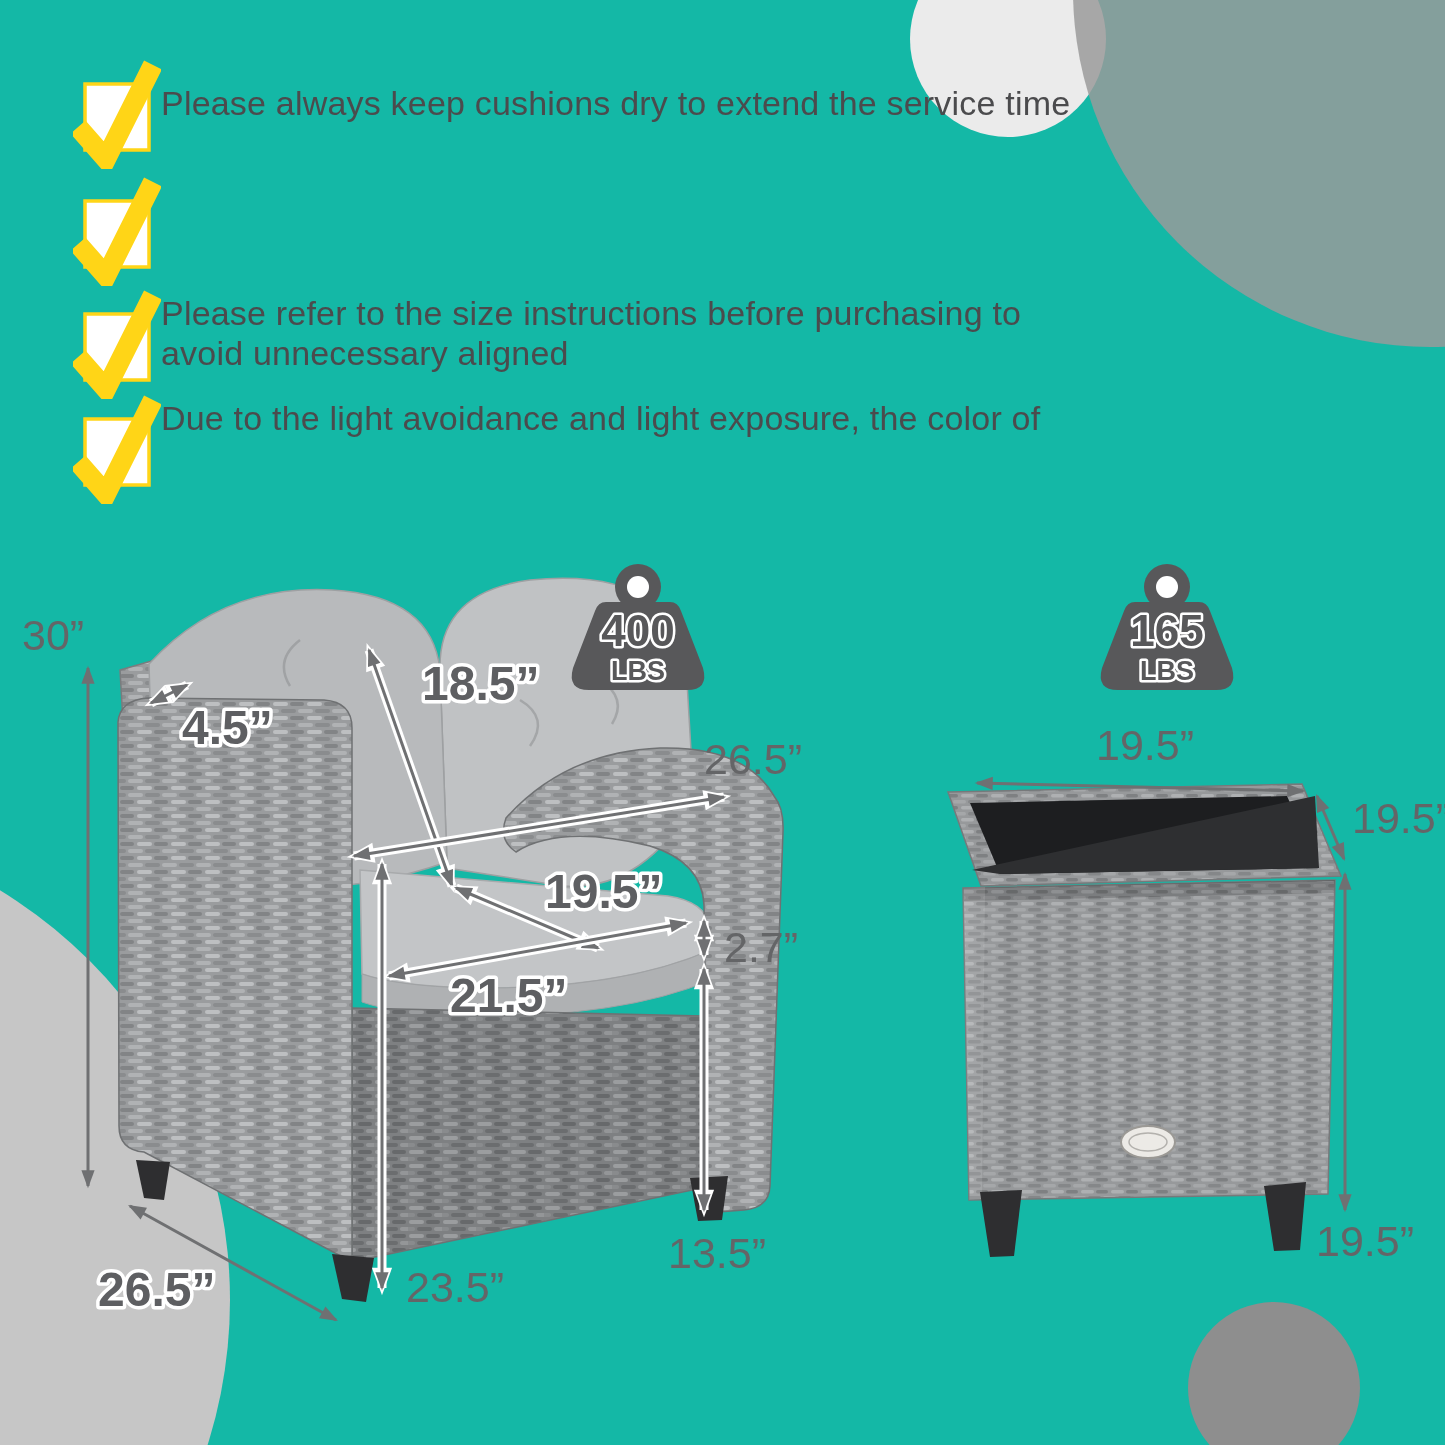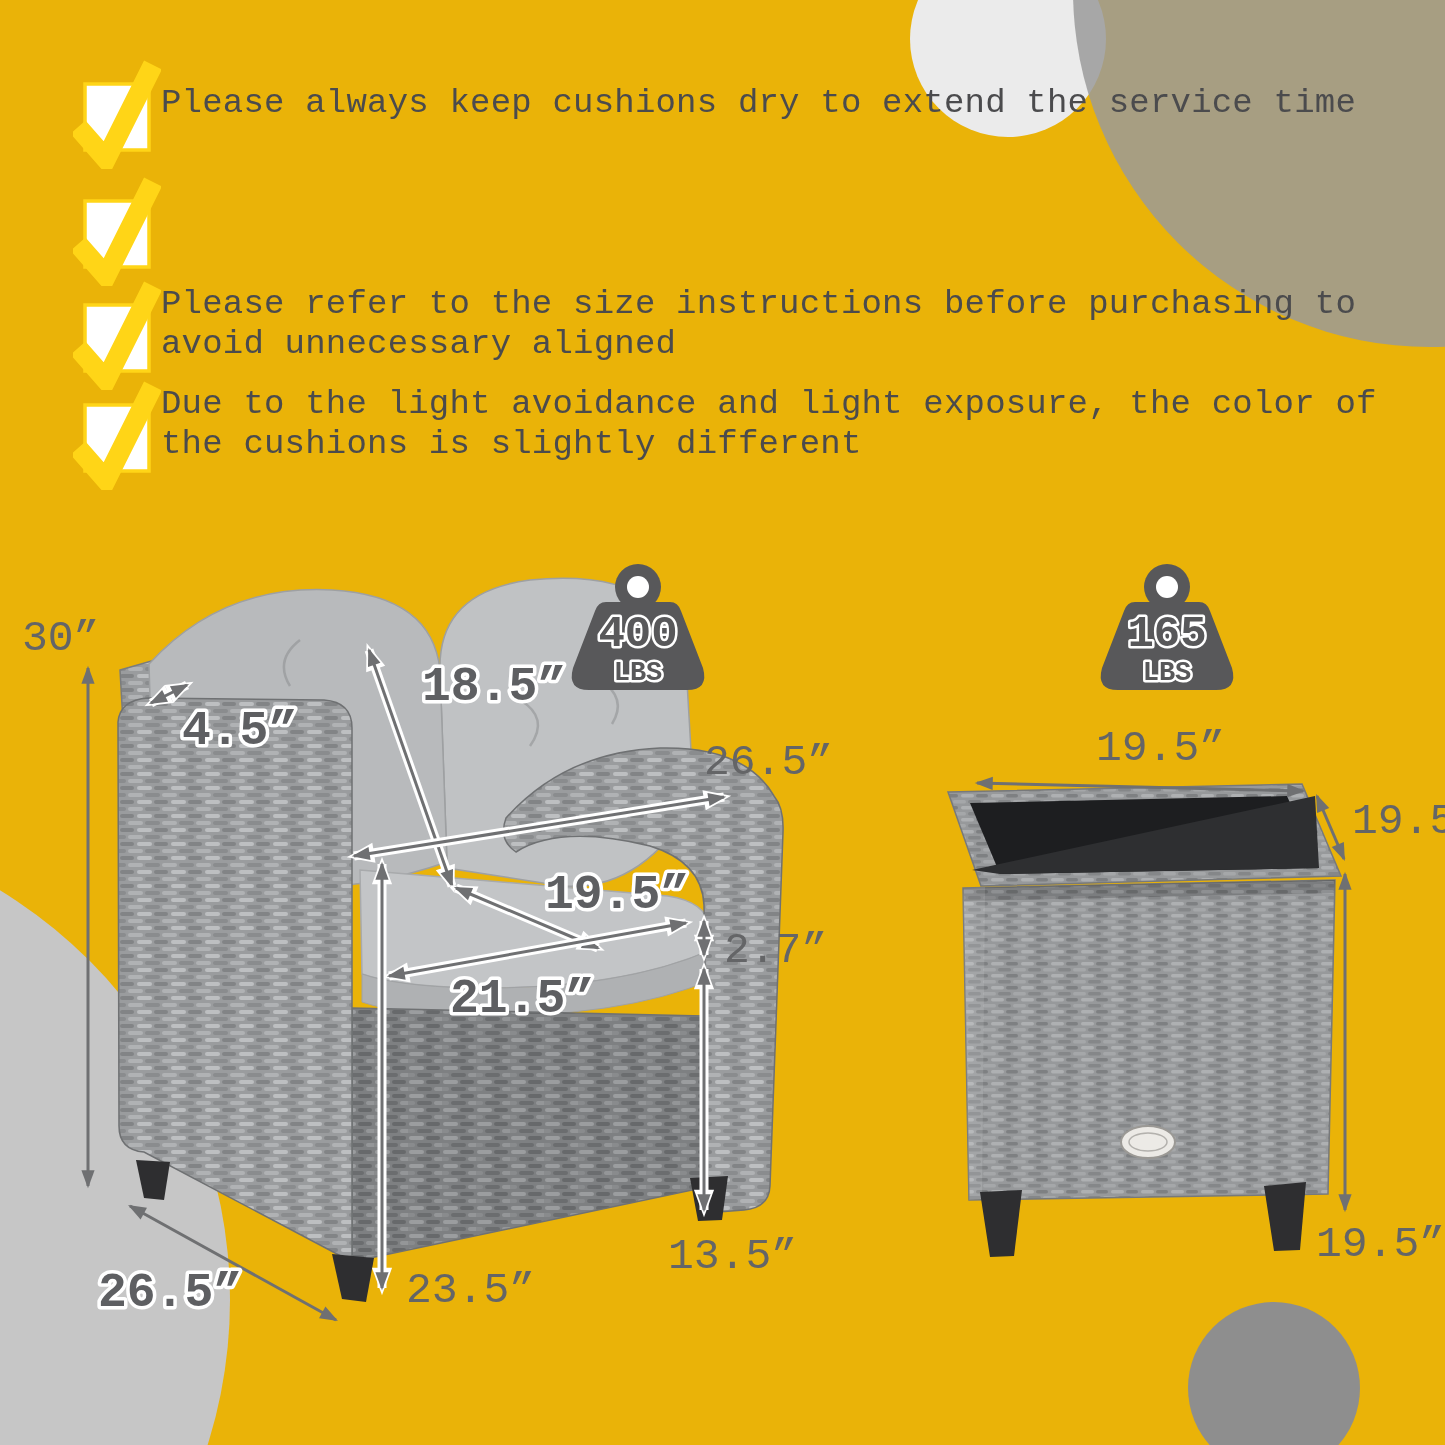--- a/index.html
+++ b/index.html
@@ -1,17 +1,17 @@
 <!DOCTYPE html>
 <html><head>
 <meta charset="utf-8">
 <style>
   html,body{margin:0;padding:0;background:#ffffff;}
-  .canvas{position:relative;width:1445px;height:1445px;background:#eab308;overflow:hidden;
-          font-family:Liberation Mono, monospace;}
+  .canvas{position:relative;width:1445px;height:1445px;background:#14b8a6;overflow:hidden;
+          font-family:Liberation Sans, sans-serif;}
   .circle{position:absolute;border-radius:50%;}
   .c-top-light{left:910px;top:-59px;width:196px;height:196px;background:#ebebeb;}
   .c-top-dark{left:1073px;top:-367px;width:714px;height:714px;background:rgba(154,154,154,0.84);}
   .c-bottom-left{left:-730px;top:820px;width:960px;height:960px;background:#c6c6c6;}
   .c-bottom-right{left:1188px;top:1302px;width:172px;height:172px;background:#8e8e8e;}
   .check-row{position:absolute;left:73px;display:flex;align-items:flex-start;}
   .check-icon{width:88px;height:112px;flex:0 0 auto;}
   .check-text{margin-left:0px;font-size:34px;line-height:40px;color:#4b4b4d;
               letter-spacing:0.2px;white-space:nowrap;}
   svg.diagram{position:absolute;left:0;top:540px;width:1445px;height:905px;}
@@ -43,39 +43,38 @@
     </div>
   </div>
 
   <div class="check-row" style="top:174px">
     <svg class="check-icon" viewBox="0 0 88 112">
       <rect x="12" y="27" width="64" height="66" fill="#ffffff" stroke="#FFD517" stroke-width="3.5"></rect>
       <polyline points="5,70 33,102 80,8" fill="none" stroke="#FFD517" stroke-width="20"></polyline>
     </svg>
   </div>
 
-  <div class="check-row" style="top:278px">
+  <div class="check-row" style="top:287px">
     <svg class="check-icon" viewBox="0 0 88 112">
       <rect x="12" y="27" width="64" height="66" fill="#ffffff" stroke="#FFD517" stroke-width="3.5"></rect>
       <polyline points="5,70 33,102 80,8" fill="none" stroke="#FFD517" stroke-width="20"></polyline>
     </svg>
     <div class="check-text" style="margin-top:6px">
       <div>Please refer to the size instructions before purchasing to</div>
       <div>avoid unnecessary aligned</div>
     </div>
   </div>
 
-  <div class="check-row" style="top:378px">
+  <div class="check-row" style="top:392px">
     <svg class="check-icon" viewBox="0 0 88 112">
       <rect x="12" y="27" width="64" height="66" fill="#ffffff" stroke="#FFD517" stroke-width="3.5"></rect>
       <polyline points="5,70 33,102 80,8" fill="none" stroke="#FFD517" stroke-width="20"></polyline>
     </svg>
     <div class="check-text" style="margin-top:6px">
       <div>Due to the light avoidance and light exposure, the color of</div>
-      <div>the cushions is slightly different</div>
     </div>
   </div>
 
   <svg class="diagram" viewBox="0 540 1445 905">
     <defs>
       <pattern id="wkA" width="34" height="14" patternUnits="userSpaceOnUse">
         <rect width="34" height="14" fill="#9a9c9e"></rect>
         <rect x="1" y="2" width="15" height="4" rx="2" fill="#bdbfc1"></rect>
         <rect x="18" y="2" width="14" height="4" rx="2" fill="#828486"></rect>
         <rect x="-8" y="9" width="15" height="4" rx="2" fill="#b0b2b4"></rect>

